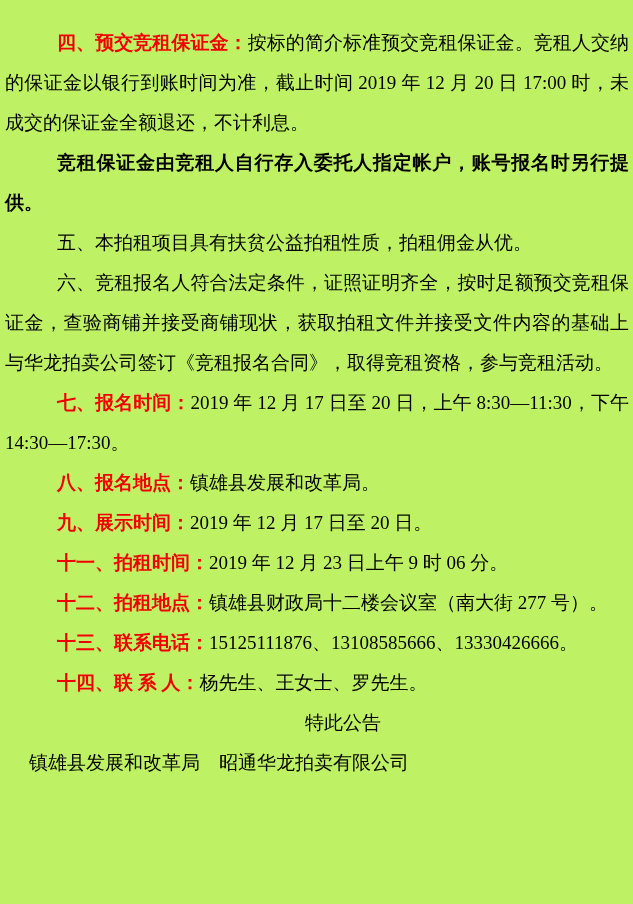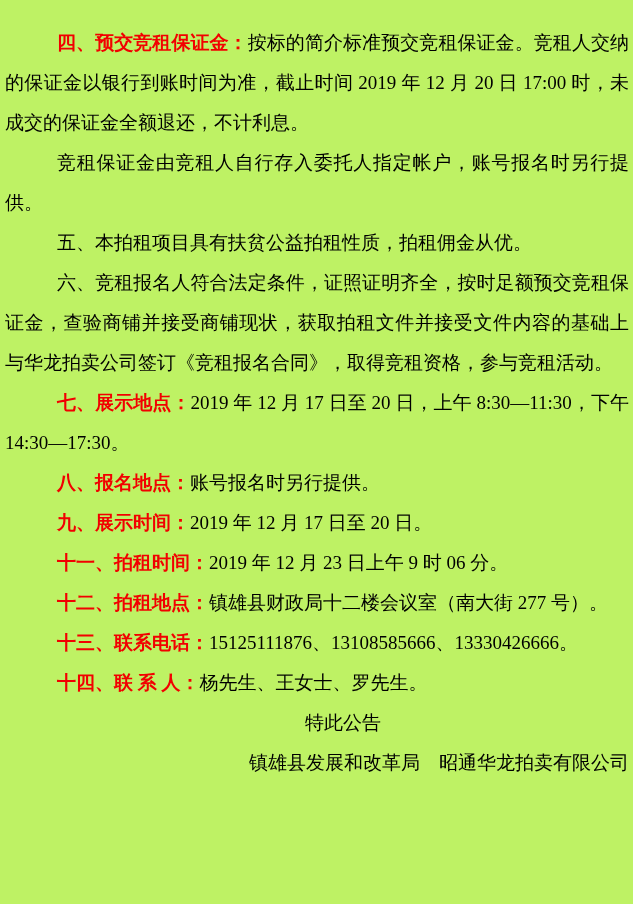--- a/index.html
+++ b/index.html
@@ -19,26 +19,26 @@
   .para {
     margin: 0;
     text-indent: 52px;
     text-align: justify;
     text-justify: inter-ideograph;
   }
   .label-red {
     color: #f20000;
     font-weight: bold;
   }
-  .bold-para { font-weight: normal; }
+  .bold-para { font-weight: bold; }
   .closing { text-align: center; }
   .signature {
     margin: 0;
     text-indent: 0;
-    text-align: right;
+    text-align: left;
     padding-left: 24px;
   }
   .dateline {
     margin: 0;
     text-indent: 0;
     text-align: center;
     padding-left: 90px;
   }
 </style>
 </head>
@@ -47,23 +47,23 @@
 <div class="page">
 
   <p class="para"><span class="label-red">四、预交竞租保证金：</span><span>按标的简介标准预交竞租保证金。竞租人交纳的保证金以银行到账时间为准，截止时间 2019 年 12 月 20 日 17:00 时，未成交的保证金全额退还，不计利息。</span></p>
 
   <p class="para bold-para"><span>竞租保证金由竞租人自行存入委托人指定帐户，账号报名时另行提供。</span></p>
 
   <p class="para"><span>五、本拍租项目具有扶贫公益拍租性质，拍租佣金从优。</span></p>
 
   <p class="para"><span>六、竞租报名人符合法定条件，证照证明齐全，按时足额预交竞租保证金，查验商铺并接受商铺现状，获取拍租文件并接受文件内容的基础上与华龙拍卖公司签订《竞租报名合同》，取得竞租资格，参与竞租活动。</span></p>
 
-  <p class="para"><span class="label-red">七、展示地点：</span><span>2019 年 12 月 17 日至 20 日，上午 8:30—11:30，下午 14:30—17:30。</span></p>
+  <p class="para"><span class="label-red">七、报名时间：</span><span>2019 年 12 月 17 日至 20 日，上午 8:30—11:30，下午 14:30—17:30。</span></p>
 
-  <p class="para"><span class="label-red">八、报名地点：</span><span>账号报名时另行提供。</span></p>
+  <p class="para"><span class="label-red">八、报名地点：</span><span>镇雄县发展和改革局。</span></p>
 
   <p class="para"><span class="label-red">九、展示时间：</span><span>2019 年 12 月 17 日至 20 日。</span></p>
 
 
   <p class="para"><span class="label-red">十一、拍租时间：</span><span>2019 年 12 月 23 日上午 9 时 06 分。</span></p>
 
   <p class="para"><span class="label-red">十二、拍租地点：</span><span>镇雄县财政局十二楼会议室（南大街 277 号）。</span></p>
 
   <p class="para"><span class="label-red">十三、联系电话：</span><span>15125111876、13108585666、13330426666。</span></p>
 

